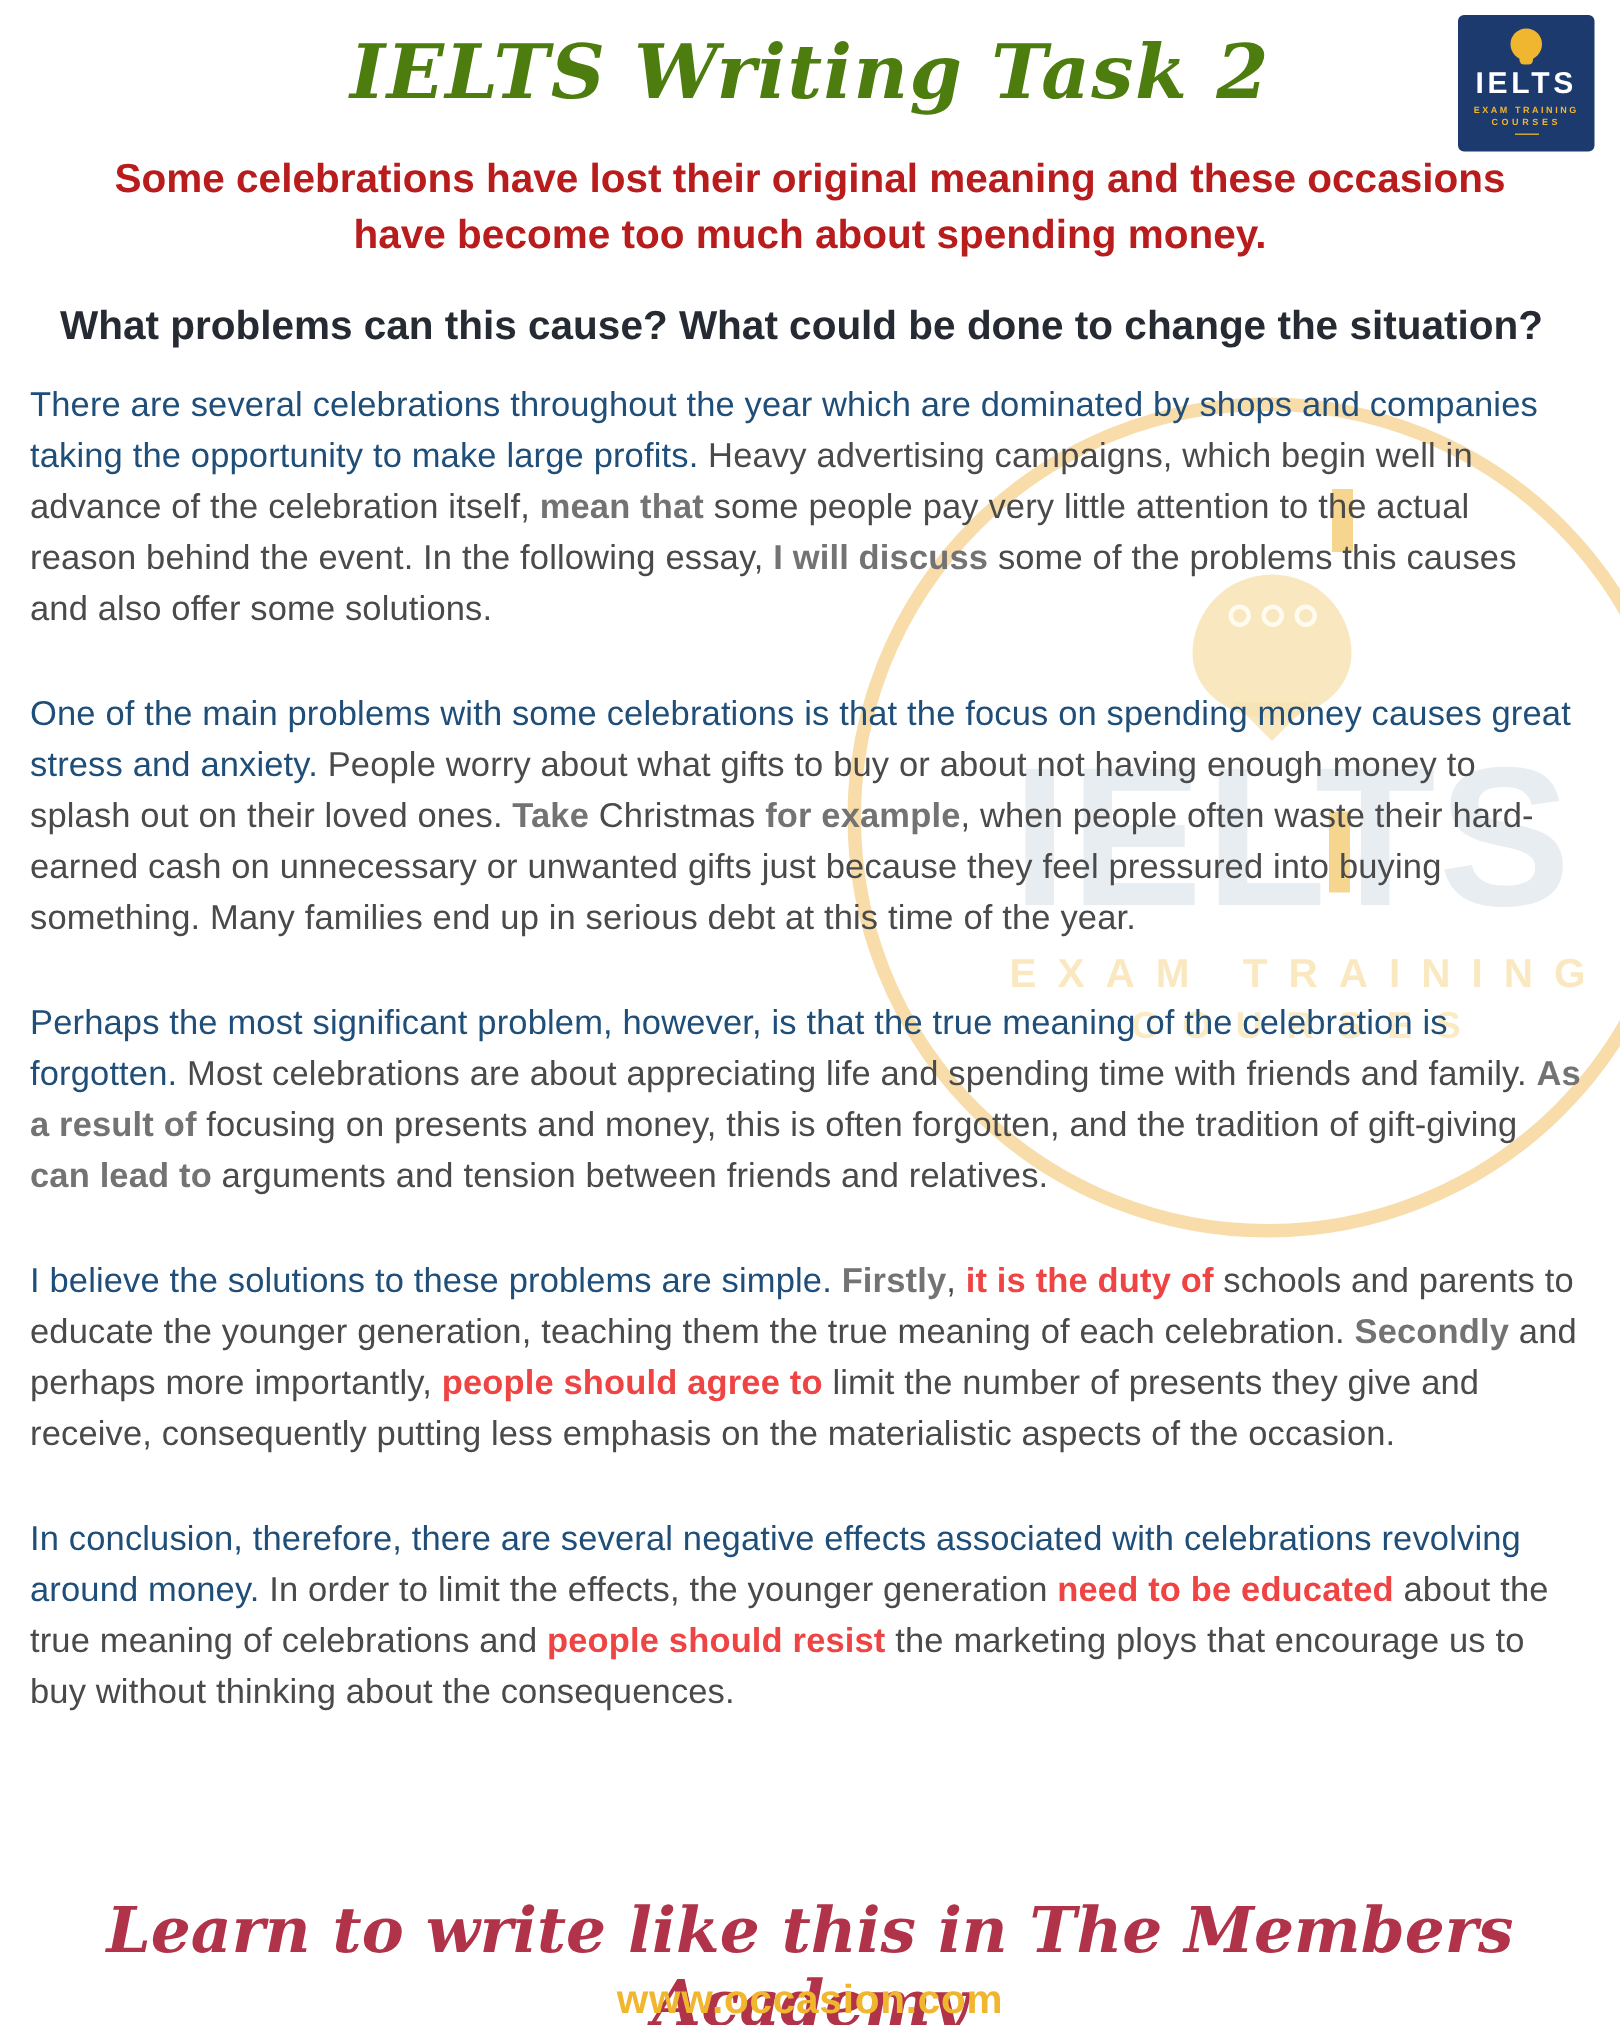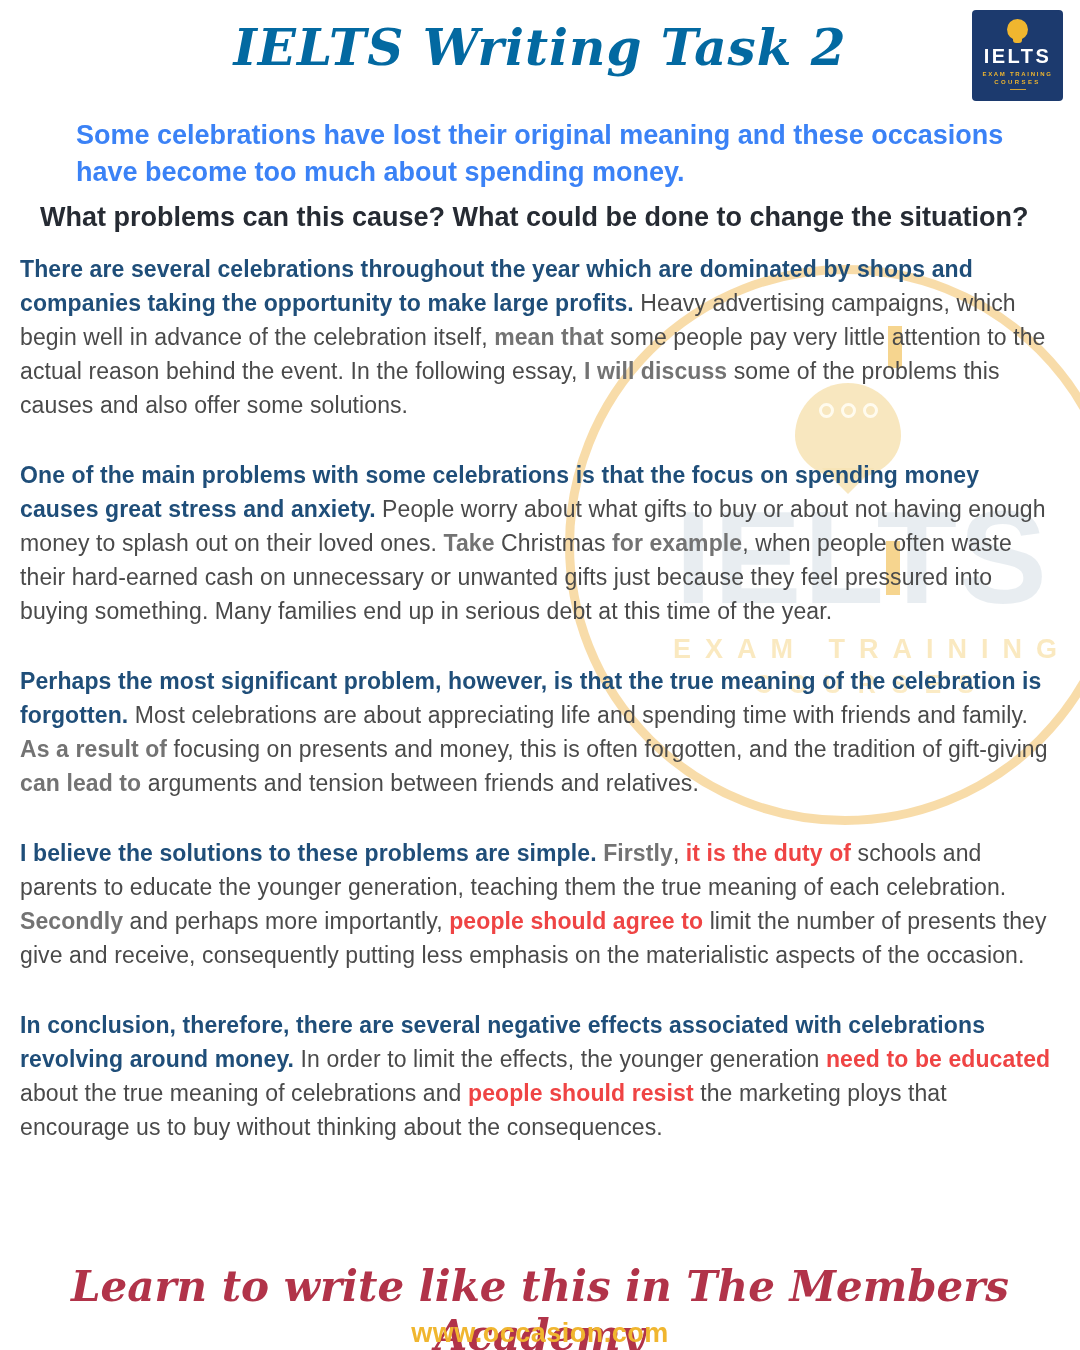--- a/index.html
+++ b/index.html
@@ -56,55 +56,55 @@
     position: absolute; left: 872px; top: 670px; transform: translateX(-50%);
     font-size: 25px; font-weight: 700; letter-spacing: 16px;
     color: rgba(240, 182, 47, 0.28); white-space: nowrap;
   }
 
   
   .title {
     position: absolute; top: 18px; left: 0; width: 100%; z-index: 1;
     margin: 0; text-align: center;
     font-family: "DejaVu Serif", serif; font-style: italic; font-weight: 700;
-    font-size: 50px; color: #0369a1; letter-spacing: 1px;
+    font-size: 50px; color: #4d7c0f; letter-spacing: 1px;
   }
   .logo {
     position: absolute; top: 10px; right: 17px; z-index: 1;
     width: 91px; height: 91px; background: #1C3A6E; border-radius: 4px;
     display: flex; flex-direction: column; align-items: center;
   }
   .bulb-circle { width: 21px; height: 21px; border-radius: 50%; background: #F0B62F; margin-top: 9px; }
   .bulb-base { width: 9px; height: 6px; background: #F0B62F; border-radius: 0 0 3px 3px; margin: -3px auto 0; }
   .logo-brand { color: #ffffff; font-weight: 700; font-size: 20px; letter-spacing: 2.5px; margin-top: 2px; }
   .logo-line1 { color: #F0B62F; font-weight: 700; font-size: 6px; letter-spacing: 1.7px; margin-top: 3px; }
   .logo-line2 { color: #F0B62F; font-weight: 700; font-size: 6px; letter-spacing: 2.4px; margin-top: 2px; }
   .logo-dash { width: 16px; height: 1px; background: rgba(240,182,47,0.85); margin-top: 4px; }
 
   
   .statement {
     position: absolute; top: 101px; left: 60px; right: 60px; z-index: 1;
-    margin: 16px; 
-    font-size: 27px; font-weight: 700; line-height: 37px; color: #3b82f6;
+    margin: 0; text-align: center;
+    font-size: 27px; font-weight: 700; line-height: 37px; color: #b91c1c;
   }
   .task {
     position: absolute; top: 202px; left: 40px; right: 40px; z-index: 1;
     margin: 0; text-align: left;
     font-size: 27px; font-weight: 700; color: #262B33;
   }
 
   
   .essay {
     position: absolute; top: 252px; left: 20px; right: 26px; z-index: 1;
     font-size: 23px; line-height: 34px; color: #4A4A4A; letter-spacing: 0.1px;
   }
   .para { margin: 0 0 36px 0; }
   .seg-normal { color: #4A4A4A; font-weight: 400; }
   .seg-bold   { color: #737373; font-weight: 700; }
-  .seg-blue   { color: #1F4E79; font-weight: 700; }
+  .seg-blue   { color: #1F4E79; font-weight: 400; }
   .seg-yellow { color: #ef4444; font-weight: 700; }
 
   
   .footer-cta {
     position: absolute; top: 1262px; left: 0; width: 100%; z-index: 1;
     text-align: center;
     font-family: "DejaVu Serif", serif; font-style: italic; font-weight: 700;
     font-size: 42px; color: #B13349;
   }
   .footer-url {

